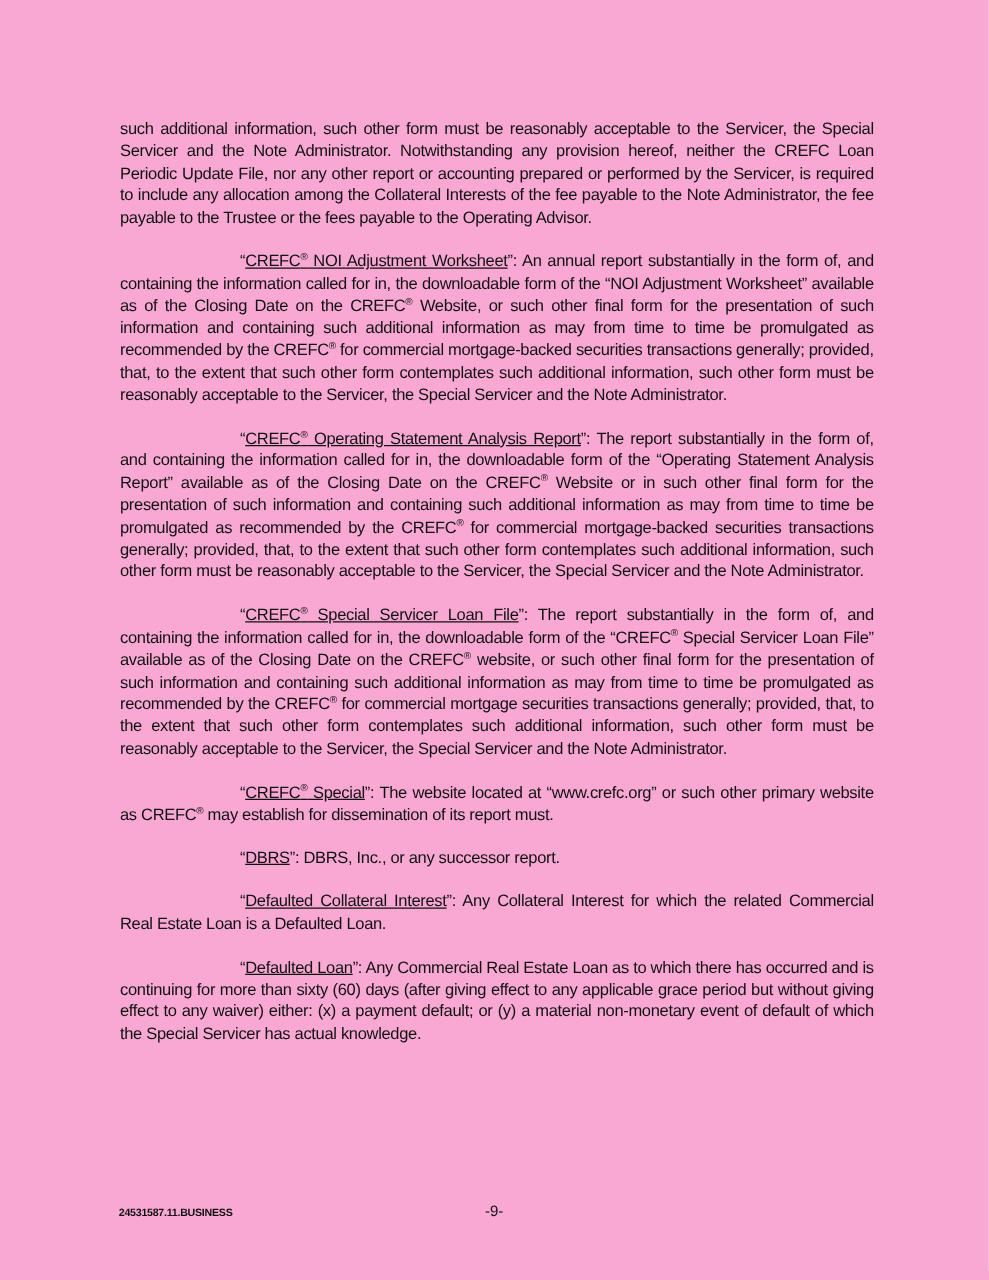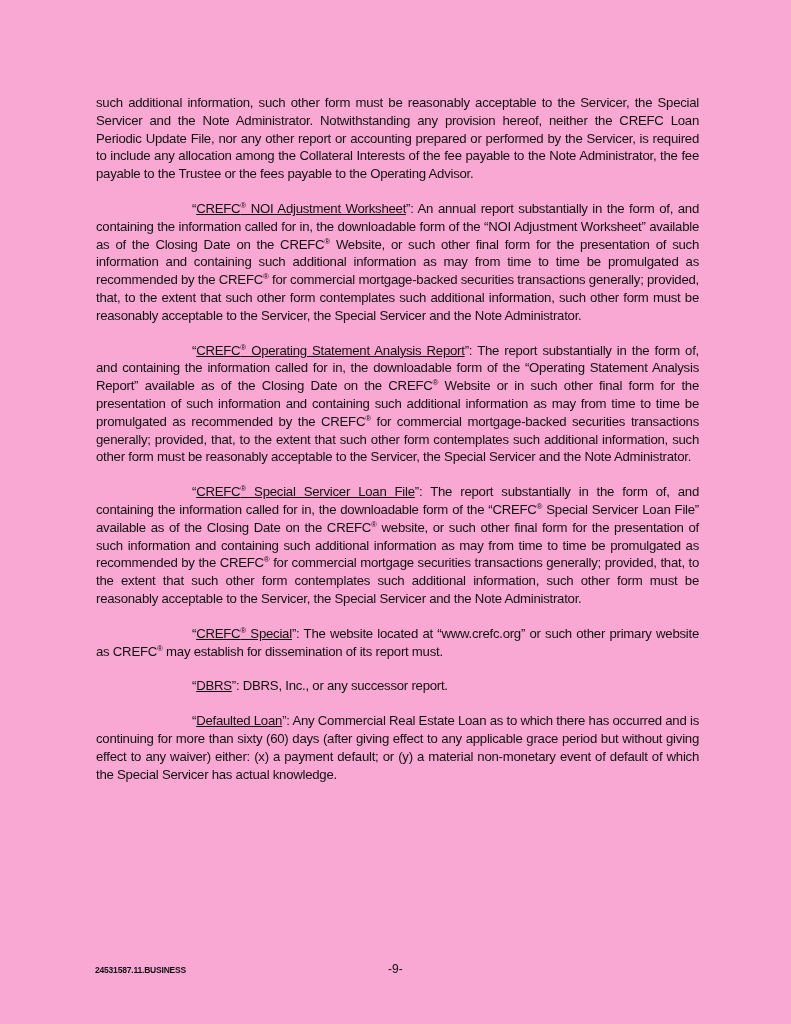--- a/index.html
+++ b/index.html
@@ -50,20 +50,23 @@
 
     <p class="para def">
       <span>“</span><span class="term"><span>CREFC</span><sup>®</sup><span> Special</span></span><span>”</span><span>:  The website located at “www.crefc.org” or such other primary website as CREFC</span><sup>®</sup><span> may establish for dissemination of its report must.</span>
     </p>
 
 
     <p class="para def">
       <span>“</span><span class="term">DBRS</span><span>”</span><span>:  DBRS, Inc., or any successor report.</span>
     </p>
 
+    <p class="para def">
+      <span>“</span><span class="term">Defaulted Collateral Interest</span><span>”</span><span>:  Any Collateral Interest for which the related Commercial Real Estate Loan is a Defaulted Loan.</span>
+    </p>
 
     <p class="para def">
       <span>“</span><span class="term">Defaulted Loan</span><span>”</span><span>:  Any Commercial Real Estate Loan as to which there has occurred and is continuing for more than sixty (60) days (after giving effect to any applicable grace period but without giving effect to any waiver) either: (x) a payment default; or (y) a material non-monetary event of default of which the Special Servicer has actual knowledge.</span>
     </p>
   </div>
 
   <div class="footer-id">24531587.11.BUSINESS</div>
   <div class="footer-page">-9-</div>
 </div>
 

